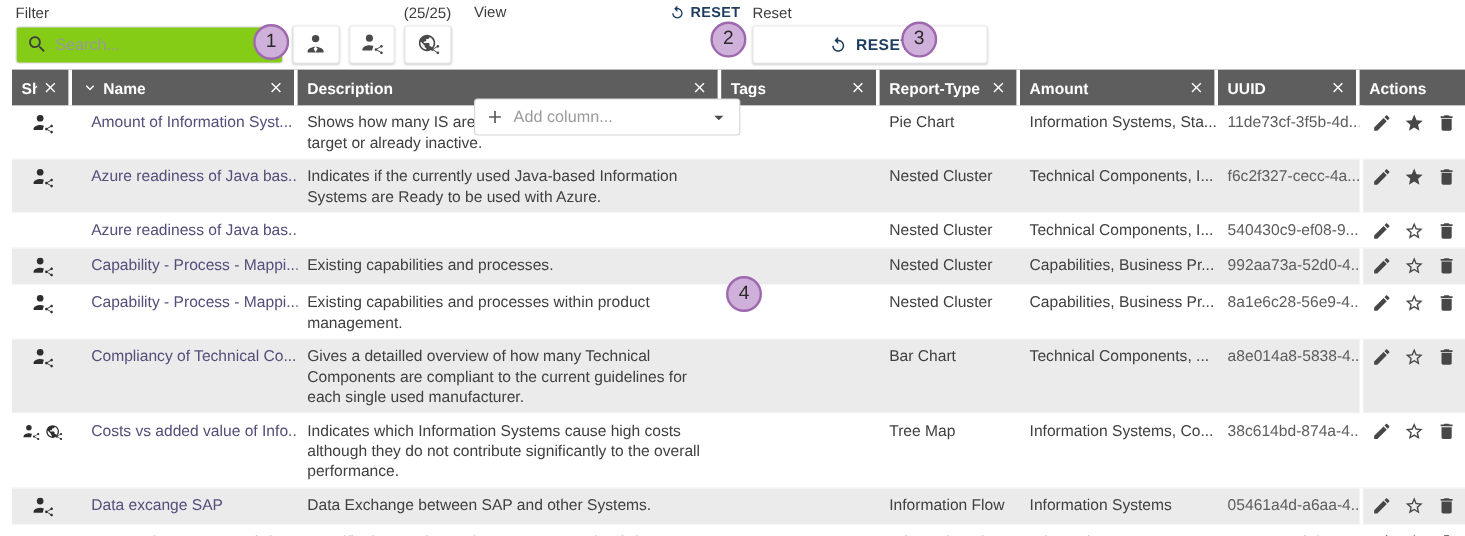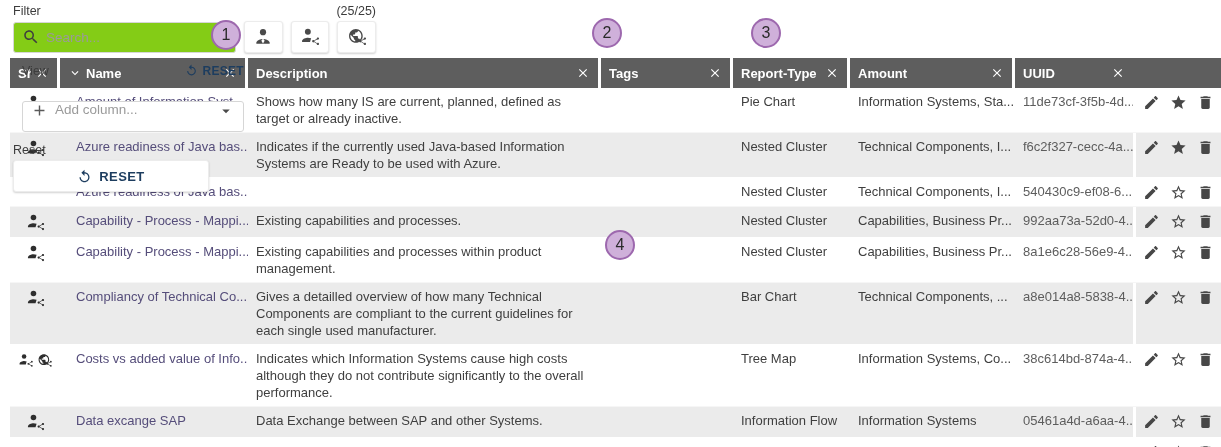--- a/index.html
+++ b/index.html
@@ -3,38 +3,38 @@
 <meta charset="utf-8">
 <style>
   * { box-sizing: border-box; margin: 0; padding: 0; }
   html,body { width:1221px; height:447px; }
   body {
     font-family: "Liberation Sans", sans-serif;
     background:#fff; position:relative; overflow:hidden;
     color:#3f3f3f;
   }
   
-  .toolbar { position:relative; display:flex; gap:10px; padding:3px 0 4px 13px; height:58px;flex-direction:column; }
+  .toolbar { position:relative; display:flex; gap:10px; padding:3px 0 4px 13px; height:58px; }
   .tsection { display:flex; flex-direction:column; }
   .tsection-head { display:flex; justify-content:space-between; align-items:center; height:15px;
                    font-size:12.5px; color:#3c3c3c; margin-bottom:3px; }
   .tsection-controls { display:flex; gap:8px; align-items:center; }
   .sec-filter { width:363px; }
   .sec-view { width:222px; margin-left:9px;gap:20px; }
   .sec-reset { width:196px; }
   .searchbox { display:flex; align-items:center; gap:6px; width:225px; height:31px;
                background:#84cc16; border:1px solid #d6d6d6; border-radius:3px; padding:0 8px; }
   .searchbox input { border:none; outline:none; flex:1; font-size:13.5px; color:#3f3f3f;
                      font-family:"Liberation Sans",sans-serif; background:transparent; min-width:0; }
   .searchbox input::placeholder { color:#9a9a9a; }
   .iconbtn { width:39px; height:32px; background:#fff; border:1px solid #ececec; border-radius:3px;
              box-shadow:0 1px 2px rgba(0,0,0,.18); display:flex; align-items:center; justify-content:center;
              color:#4a4a4a; cursor:pointer; }
-  .combobox { display:flex; gap:7px; width:222px; height:31px; background:#fff;
-              border:1px solid #d6d6d6; border-radius:3px; padding:0 8px; color:#9a9a9a; font-size:13.5px; }
+  .combobox { display:flex; align-items:center; gap:7px; width:222px; height:31px; background:#fff;
+              border:1px solid #d6d6d6; border-radius:3px; padding:0 8px; color:#9a9a9a; font-size:13.5px;margin-top:42px; }
   .combobox .caret { margin-left:auto; color:#4a4a4a; }
   .resetlink { display:flex; align-items:center; gap:4px; color:#1d3d5f; font-size:12px;
                font-weight:bold; letter-spacing:.3px; cursor:pointer; }
   .resetbtn { width:196px; height:32px; background:#fff; border:1px solid #ececec; border-radius:3px;
               box-shadow:0 1px 2px rgba(0,0,0,.18); display:flex; align-items:center; justify-content:center;
               gap:7px; color:#1d3d5f; font-size:13px; font-weight:bold; letter-spacing:.4px; cursor:pointer; }
   
   .callout { position:absolute; width:30px; height:30px; border-radius:50%;
              background:#cfb0da; border:2px solid #9d68ae; display:flex; align-items:center;
              justify-content:center; font-size:16px; color:#2a2a2a; z-index:9; }
@@ -268,20 +268,25 @@
       <div class="hcell col-uuid">
         <span class="hlabel">
           <span>UUID</span>
         </span>
         <span class="hclose">
           <svg width="14" height="14" viewBox="0 0 24 24">
             <use href="#i-close"></use>
           </svg>
         </span>
       </div>
+      <div class="hcell col-actions">
+        <span class="hlabel">
+          <span>Actions</span>
+        </span>
+      </div>
     </div>
   <div>
       <div class="trow">
         <div class="tcell col-share">
           <svg width="19" height="19" viewBox="0 0 24 24">
             <use href="#i-user-share"></use>
           </svg>
         </div>
         <div class="tcell col-name">Amount of Information Syst...</div>
         <div class="tcell col-description">Shows how many IS are current, planned, defined as target or already inactive.</div>
@@ -347,21 +352,21 @@
           </span>
         </div>
       </div>
       <div class="trow">
         <div class="tcell col-share"></div>
         <div class="tcell col-name">Azure readiness of Java bas...</div>
         <div class="tcell col-description"></div>
         <div class="tcell col-tags"></div>
         <div class="tcell col-report_type">Nested Cluster</div>
         <div class="tcell col-content">Technical Components, I...</div>
-        <div class="tcell col-uuid">540430c9-ef08-6...</div>
+        <div class="tcell col-uuid">540430c9-ef08-9...</div>
         <div class="tcell col-actions">
           <span class="action-ic">
             <svg width="17" height="17" viewBox="0 0 24 24">
               <use href="#i-pencil"></use>
             </svg>
           </span>
           <span class="action-ic">
             <svg width="17" height="17" viewBox="0 0 24 24">
               <use href="#i-star-o"></use>
             </svg>

